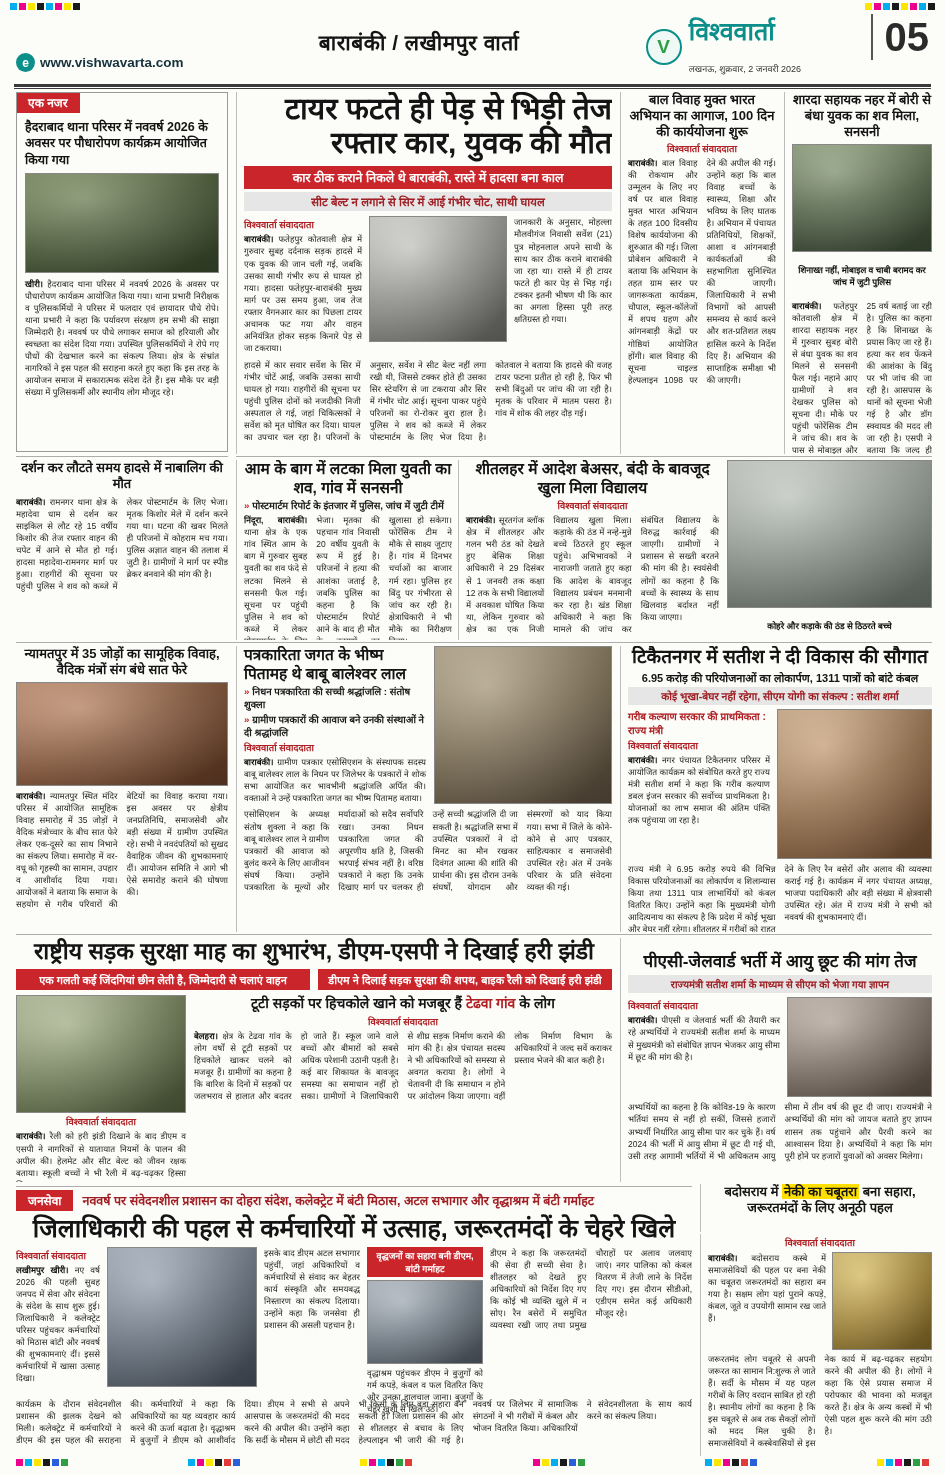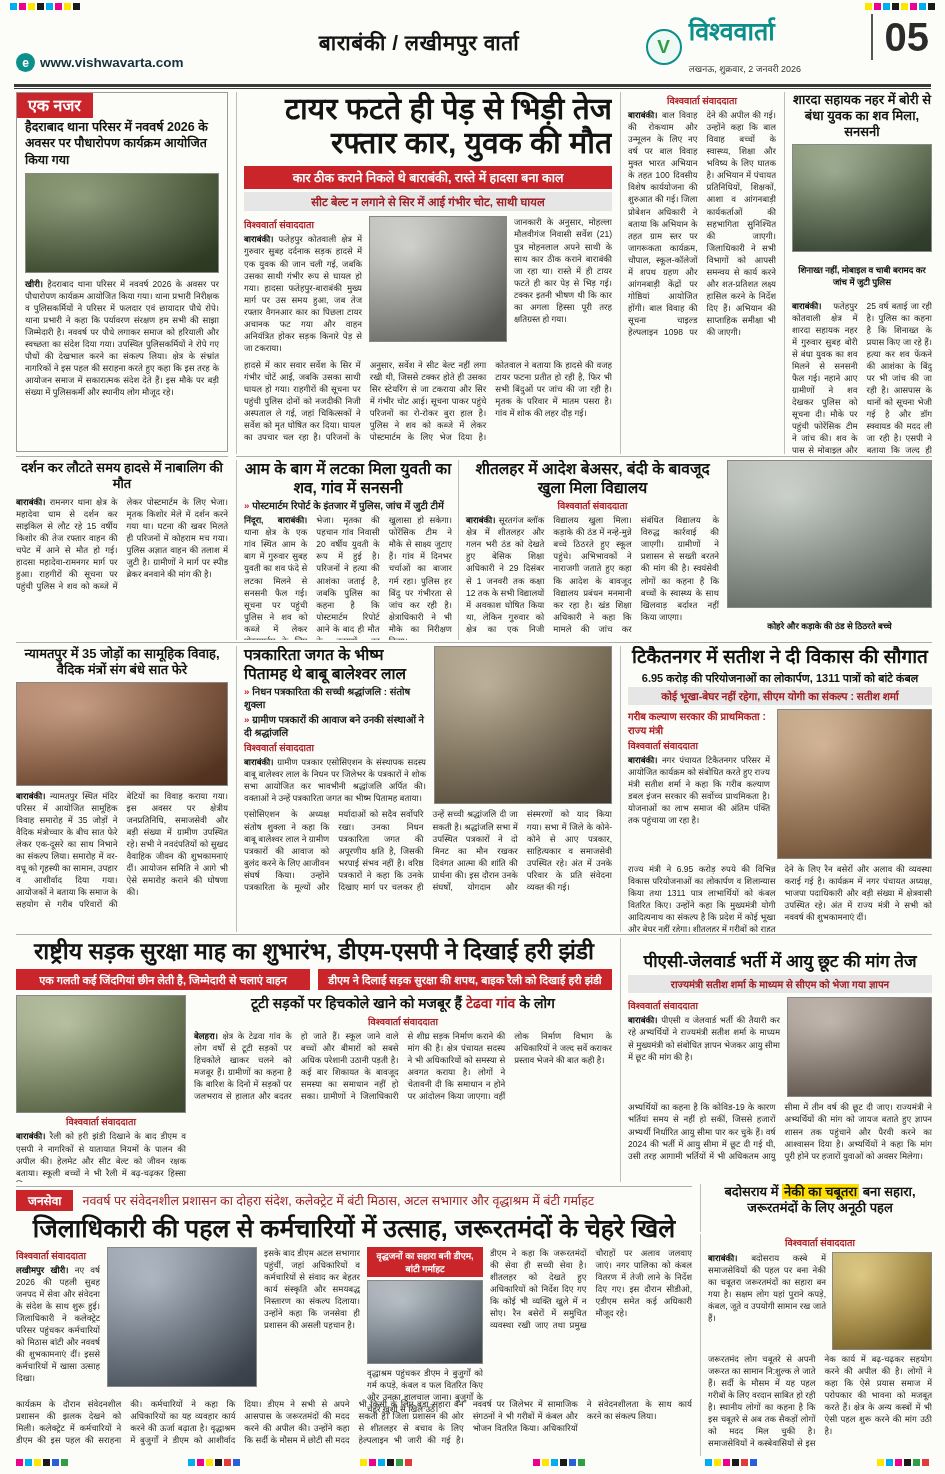--- a/index.html
+++ b/index.html
@@ -56,21 +56,21 @@
   .ph-event{background:linear-gradient(150deg,#c98f6a,#96603f 50%,#6b4129);}
   .ph-tribute{background:linear-gradient(155deg,#b8a888,#8a7a5c 50%,#5d5040);}
   .ph-crowd{background:linear-gradient(150deg,#d9b38a,#a97c52 50%,#7a5536);}
   .ph-flag{background:linear-gradient(150deg,#b9c39a,#7f8f63 50%,#54633f);}
   .ph-office{background:linear-gradient(155deg,#aab6c4,#74808f 50%,#4c5562);}
   .ph-office2{background:linear-gradient(155deg,#b7c0c9,#808c98 50%,#565f6a);}
   .ph-memo{background:linear-gradient(155deg,#c4b6aa,#8f8074 50%,#625548);}
   .ph-stall{background:linear-gradient(150deg,#e3c96a,#bd9b3f 50%,#8a6f2a);}
   
   #ek{left:16px;top:92px;width:212px;height:360px;border:1px solid #999;padding:26px 8px 8px 8px;}
-  .ek-label{position:absolute;top:-1px;left:-1px;background:#c9252b;color:#fff;font-size:16px;font-weight:bold;padding:2px 12px;}
+  .ek-label{position:absolute;top:-1px;left:-1px;background:#c9252b;color:#fff;font-size:12px;font-weight:bold;padding:2px 12px;}
   .ek-head{font-size:12.5px;font-weight:bold;line-height:1.3;margin-bottom:5px;}
   #lead{left:236px;top:92px;width:376px;height:362px;}
   .lead-row{display:flex;gap:7px;margin-top:5px;}
   #bal{left:620px;top:92px;width:156px;height:362px;}
   #sharda{left:784px;top:92px;width:148px;height:362px;}
   #darshan{left:16px;top:460px;width:212px;height:180px;}
   #aam{left:236px;top:460px;width:216px;height:180px;}
   #sheet{left:458px;top:460px;width:474px;height:180px;display:flex;gap:8px;}
   #samuhik{left:16px;top:646px;width:212px;height:286px;}
   #pat{left:236px;top:646px;width:376px;height:286px;}
@@ -78,21 +78,21 @@
   #tik{left:620px;top:646px;width:312px;height:286px;}
   .tik-row{display:flex;gap:7px;margin:4px 0;}
   #sadak{left:16px;top:938px;width:596px;height:244px;}
   .kick-row{display:flex;gap:8px;margin:5px 0;}
   .kick-row .bar-red{flex:1;font-size:11px;}
   .sadak-row{display:flex;gap:8px;}
   #pac{left:620px;top:938px;width:312px;height:244px;padding-top:14px;}
   .pac-row{display:flex;gap:7px;margin:4px 0;}
   #jan{left:16px;top:1186px;width:676px;height:25px;display:flex;align-items:center;gap:9px;border-top:1px solid #adadad;padding-top:3px;}
   .jan-label{background:#c9252b;color:#fff;font-weight:bold;font-size:12px;padding:2px 12px;flex:0 0 auto;}
-  .jan-kicker{font-size:12.5px;font-weight:normal;color:#a02025;}
+  .jan-kicker{font-size:12.5px;font-weight:bold;color:#a02025;}
   #bad-head{left:700px;top:1184px;width:232px;height:48px;}
   #jil{left:16px;top:1214px;width:676px;height:242px;}
   .jil-row{display:flex;gap:7px;margin-top:4px;height:146px;}
   #bad-body{left:700px;top:1234px;width:232px;height:222px;}
   .bad-row{display:flex;gap:6px;margin:3px 0;}
 </style>
 </head>
 <body>
 
 <div class="page">
@@ -151,20 +151,21 @@
         <p class="byline">विश्ववार्ता संवाददाता</p>
         <p class="bt"><b class="dl">बाराबंकी।</b> <span>फतेहपुर कोतवाली क्षेत्र में गुरुवार सुबह दर्दनाक सड़क हादसे में एक युवक की जान चली गई, जबकि उसका साथी गंभीर रूप से घायल हो गया। हादसा फतेहपुर-बाराबंकी मुख्य मार्ग पर उस समय हुआ, जब तेज रफ्तार वैगनआर कार का पिछला टायर अचानक फट गया और वाहन अनियंत्रित होकर सड़क किनारे पेड़ से जा टकराया।</span></p>
       </div>
       <div class="photo ph-car" style="flex:1;height:126px;"></div>
       <p class="bt" style="width:98px;flex:0 0 auto;">जानकारी के अनुसार, मोहल्ला मौलवीगंज निवासी सर्वेश (21) पुत्र मोहनलाल अपने साथी के साथ कार ठीक कराने बाराबंकी जा रहा था। रास्ते में ही टायर फटते ही कार पेड़ से भिड़ गई। टक्कर इतनी भीषण थी कि कार का अगला हिस्सा पूरी तरह क्षतिग्रस्त हो गया।</p>
     </div>
     <p class="bt c3" style="margin-top:5px;">हादसे में कार सवार सर्वेश के सिर में गंभीर चोटें आईं, जबकि उसका साथी घायल हो गया। राहगीरों की सूचना पर पहुंची पुलिस दोनों को नजदीकी निजी अस्पताल ले गई, जहां चिकित्सकों ने सर्वेश को मृत घोषित कर दिया। घायल का उपचार चल रहा है। परिजनों के अनुसार, सर्वेश ने सीट बेल्ट नहीं लगा रखी थी, जिससे टक्कर होते ही उसका सिर स्टेयरिंग से जा टकराया और सिर में गंभीर चोट आई। सूचना पाकर पहुंचे परिजनों का रो-रोकर बुरा हाल है। पुलिस ने शव को कब्जे में लेकर पोस्टमार्टम के लिए भेज दिया है। कोतवाल ने बताया कि हादसे की वजह टायर फटना प्रतीत हो रही है, फिर भी सभी बिंदुओं पर जांच की जा रही है। मृतक के परिवार में मातम पसरा है। गांव में शोक की लहर दौड़ गई।</p>
   </section>
 
   <section class="abs vl" id="bal">
+    <h2 class="h-sm">बाल विवाह मुक्त भारत अभियान का आगाज, 100 दिन की कार्ययोजना शुरू</h2>
     <p class="byline" style="text-align:center;">विश्ववार्ता संवाददाता</p>
     <p class="bt c2"><b class="dl">बाराबंकी।</b> <span>बाल विवाह की रोकथाम और उन्मूलन के लिए नए वर्ष पर बाल विवाह मुक्त भारत अभियान के तहत 100 दिवसीय विशेष कार्ययोजना की शुरुआत की गई। जिला प्रोबेशन अधिकारी ने बताया कि अभियान के तहत ग्राम स्तर पर जागरूकता कार्यक्रम, चौपाल, स्कूल-कॉलेजों में शपथ ग्रहण और आंगनबाड़ी केंद्रों पर गोष्ठियां आयोजित होंगी। बाल विवाह की सूचना चाइल्ड हेल्पलाइन 1098 पर देने की अपील की गई। उन्होंने कहा कि बाल विवाह बच्चों के स्वास्थ्य, शिक्षा और भविष्य के लिए घातक है। अभियान में पंचायत प्रतिनिधियों, शिक्षकों, आशा व आंगनबाड़ी कार्यकर्ताओं की सहभागिता सुनिश्चित की जाएगी। जिलाधिकारी ने सभी विभागों को आपसी समन्वय से कार्य करने और शत-प्रतिशत लक्ष्य हासिल करने के निर्देश दिए हैं। अभियान की साप्ताहिक समीक्षा भी की जाएगी।</span></p>
   </section>
 
   <section class="abs vl" id="sharda">
     <h2 class="h-sm">शारदा सहायक नहर में बोरी से बंधा युवक का शव मिला, सनसनी</h2>
     <div class="photo ph-canal" style="width:100%;height:108px;margin-top:4px;"></div>
     <div class="cap">शिनाख्त नहीं, मोबाइल व चाबी बरामद कर जांच में जुटी पुलिस</div>
     <p class="bt c2"><b class="dl">बाराबंकी।</b> <span>फतेहपुर कोतवाली क्षेत्र में शारदा सहायक नहर में गुरुवार सुबह बोरी से बंधा युवक का शव मिलने से सनसनी फैल गई। नहाने आए ग्रामीणों ने शव देखकर पुलिस को सूचना दी। मौके पर पहुंची फोरेंसिक टीम ने जांच की। शव के पास से मोबाइल और चाबी बरामद हुई है। मृतक की उम्र करीब 25 वर्ष बताई जा रही है। पुलिस का कहना है कि शिनाख्त के प्रयास किए जा रहे हैं। हत्या कर शव फेंकने की आशंका के बिंदु पर भी जांच की जा रही है। आसपास के थानों को सूचना भेजी गई है और डॉग स्क्वायड की मदद ली जा रही है। एसपी ने बताया कि जल्द ही घटना का खुलासा कर दिया जाएगा।</span></p>
   </section>

